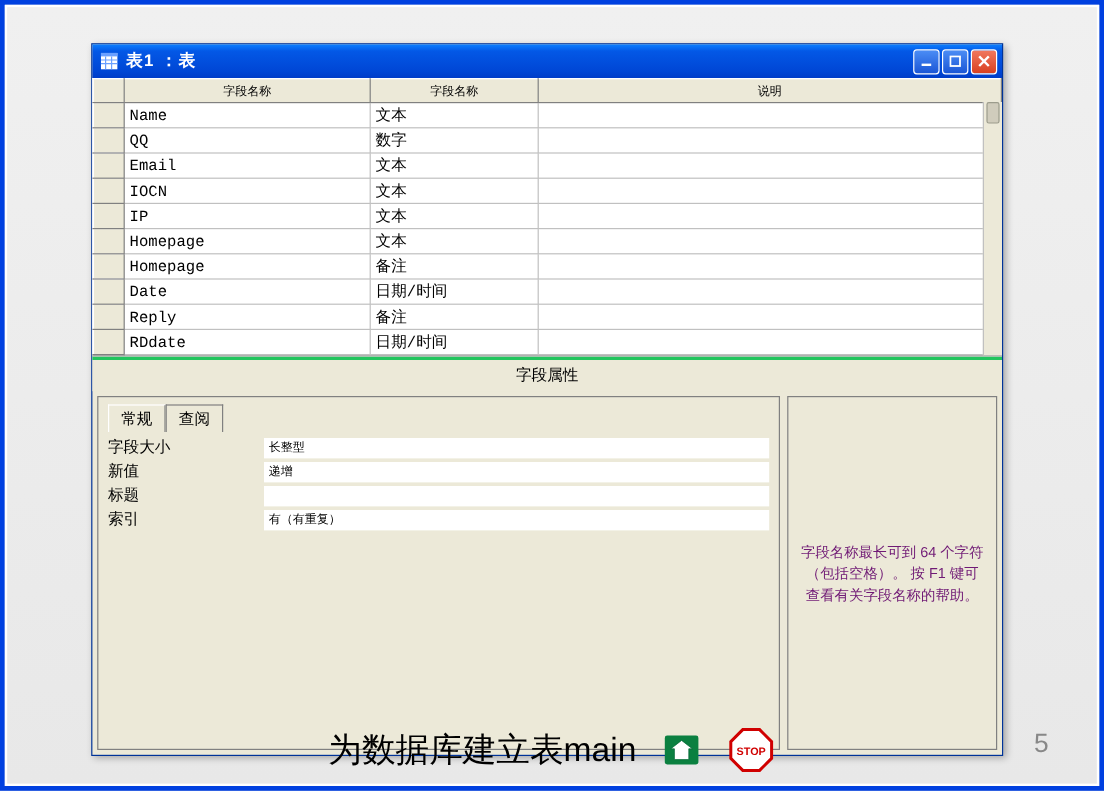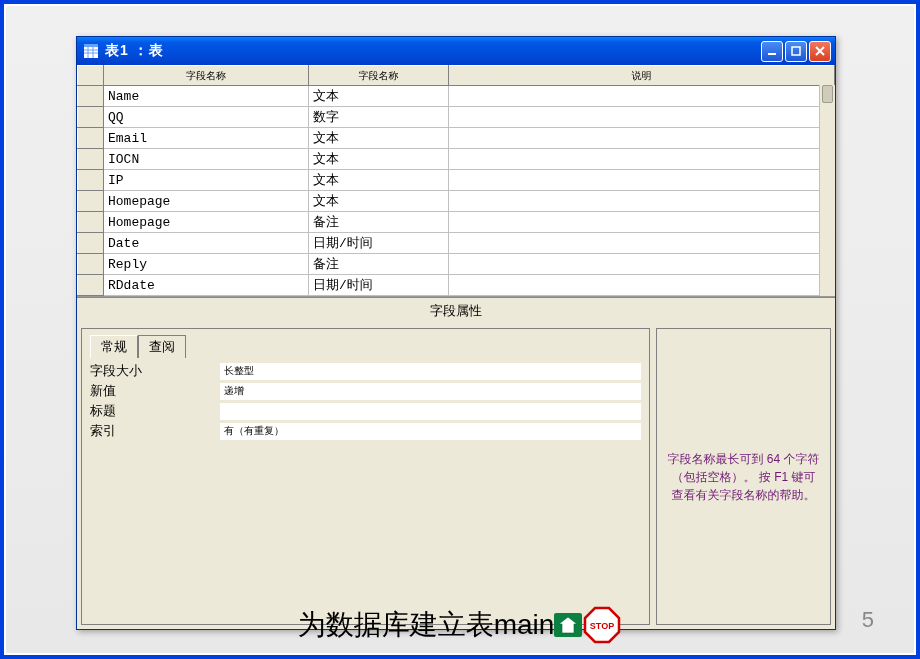--- a/index.html
+++ b/index.html
@@ -118,21 +118,21 @@
   }
   .vscroll-thumb {
     position: absolute; top: 0; left: 2px; right: 2px; height: 18px;
     background: #d0ccbc; border: 1px solid #9c9c8c; border-radius: 2px;
   }
   .section-label {
     text-align: center;
     padding: 4px 0;
     background: #ece9d8;
     font-size: 13px;
-    border-top: 1px solid #22c55e;
+    border-top: 3px solid #22c55e;
   }
   .props-panel {
     flex: 1;
     display: flex;
     margin: 4px;
     gap: 6px;
   }
   .props-left {
     flex: 1;
     background: #ece9d8;
@@ -175,21 +175,21 @@
     font-size: 12px;
     line-height: 1.5;
     padding: 10px;
   }
   .footer {
     position: absolute;
     left: 0; right: 0; bottom: 8px;
     display: flex;
     align-items: center;
     justify-content: center;
-    gap: 0;
+    gap: 24px;
     text-align: center;
   }
   .footer-text {
     font-size: 28px;
     font-family: "SimHei", "Microsoft YaHei", sans-serif;
     color: #000;
   }
   .nav-home {
     width: 28px; height: 24px;
     background: #0b8040;

